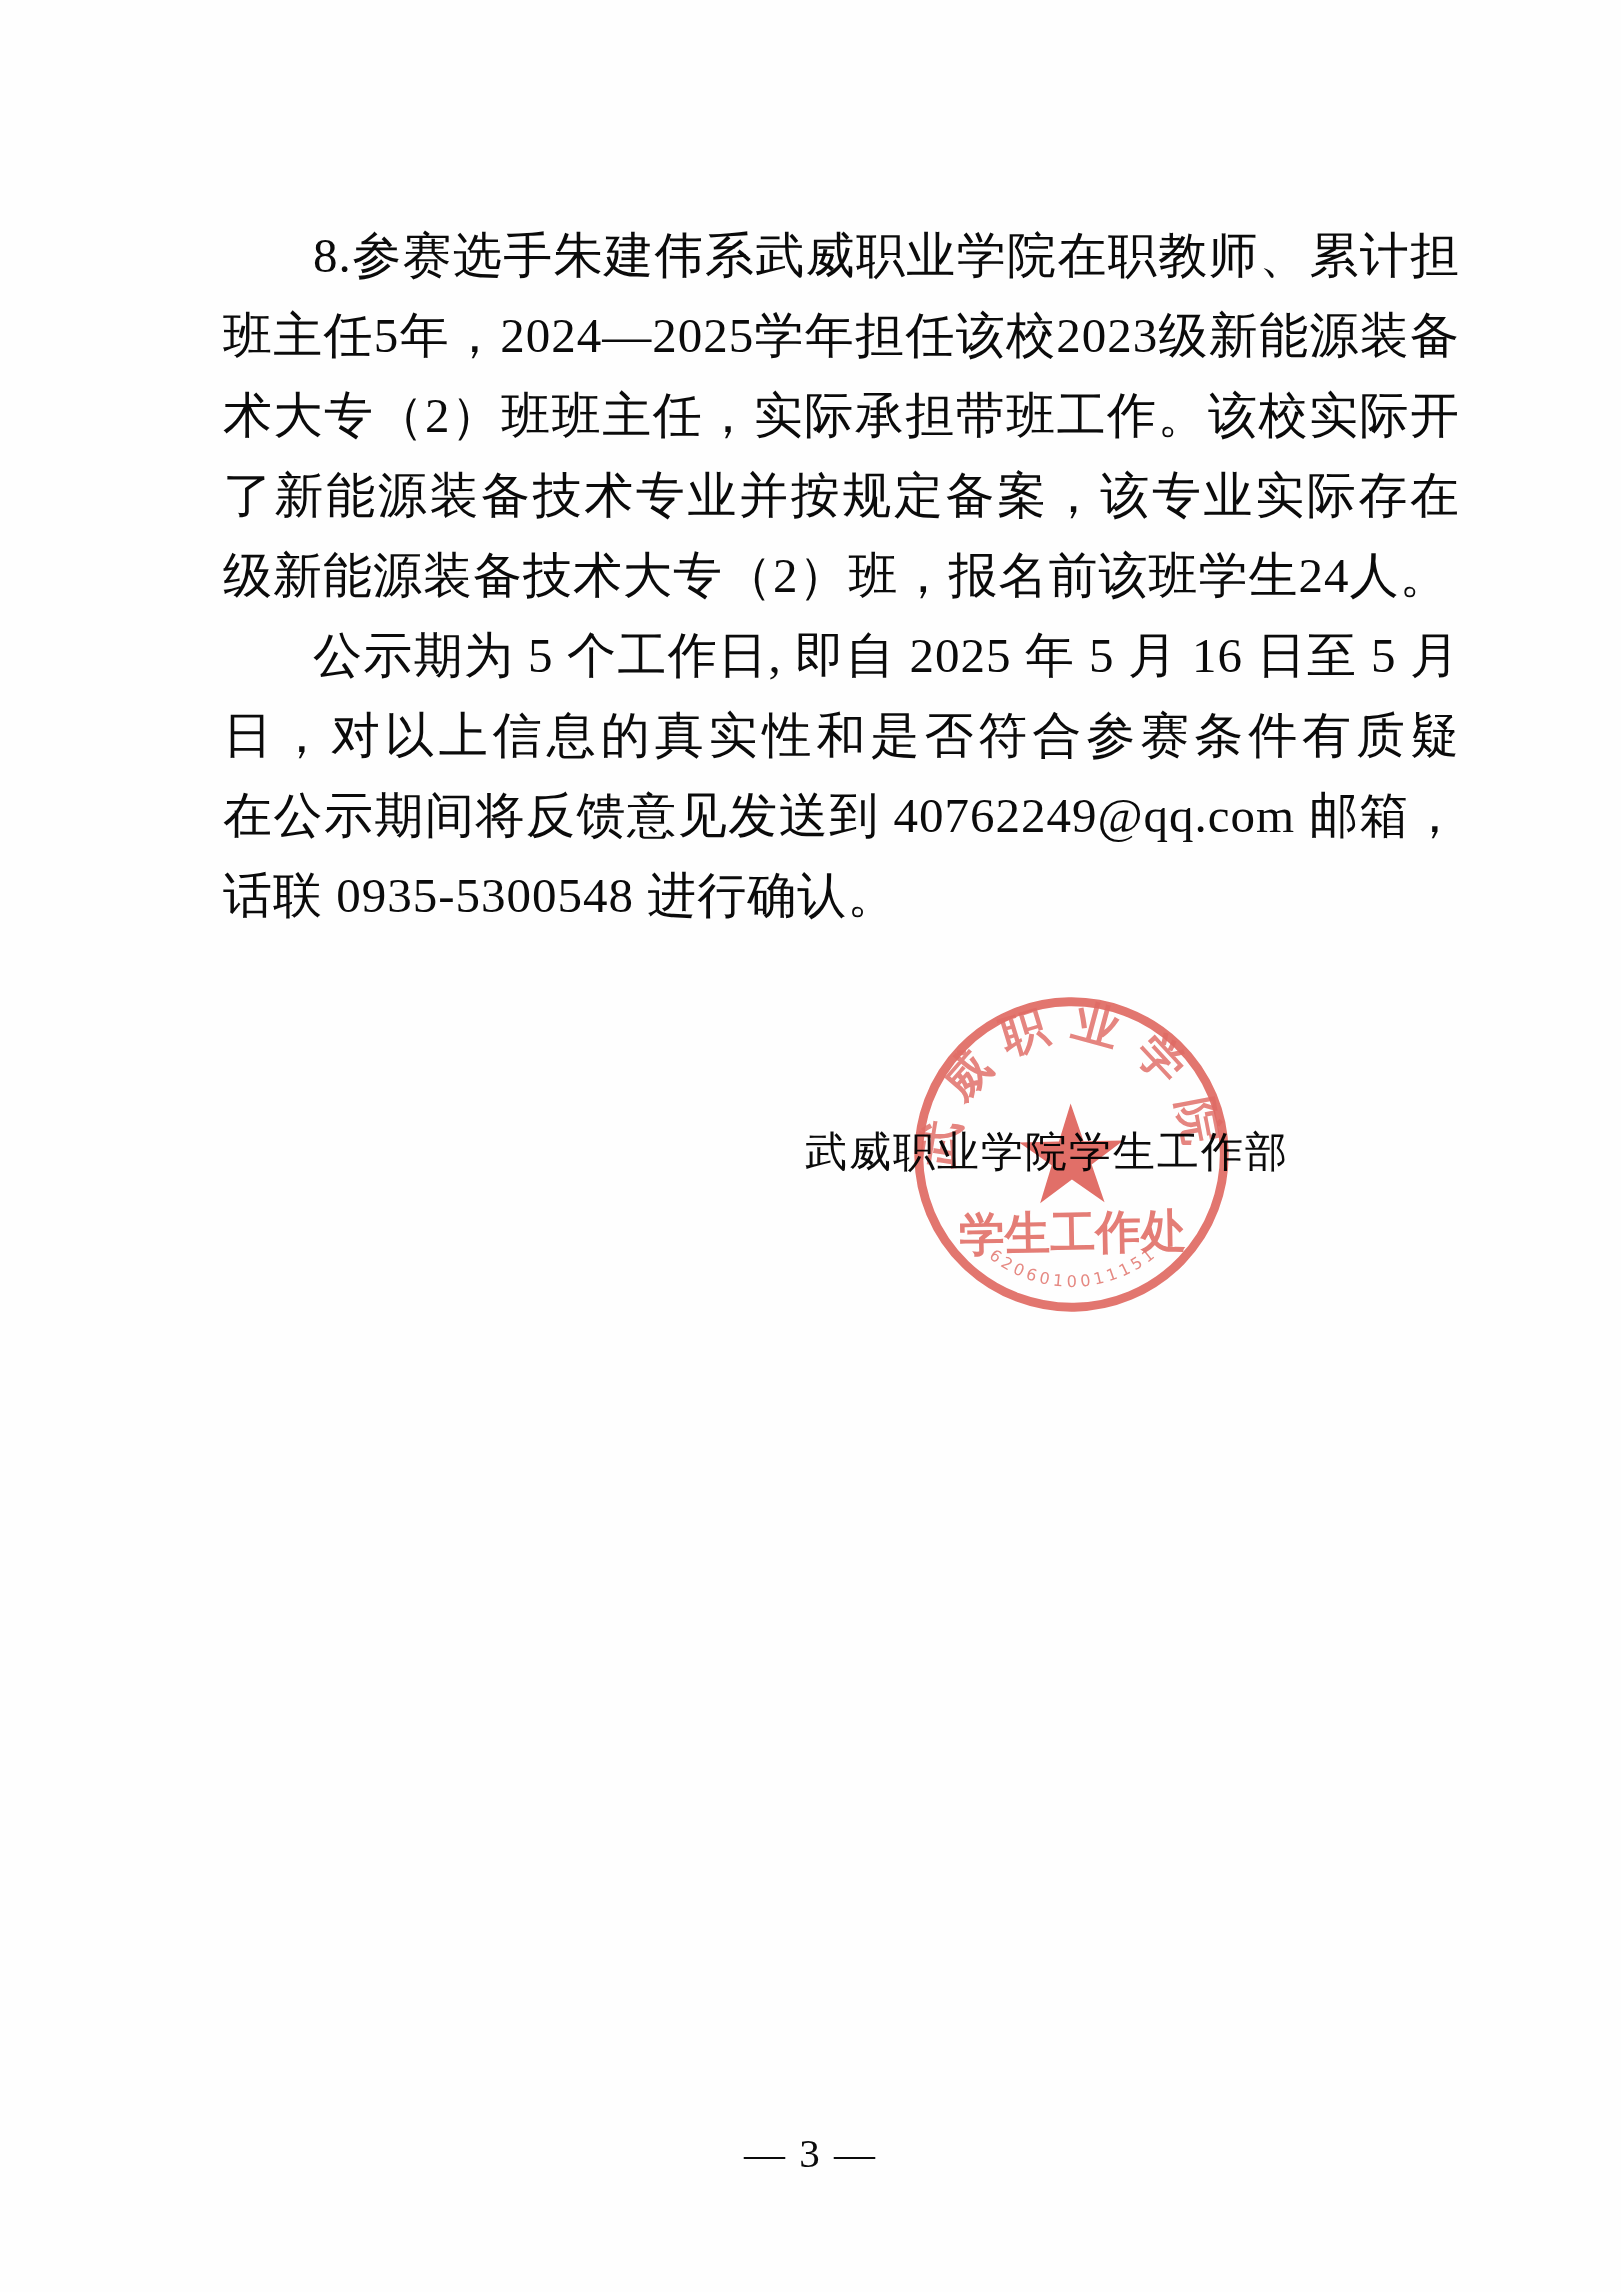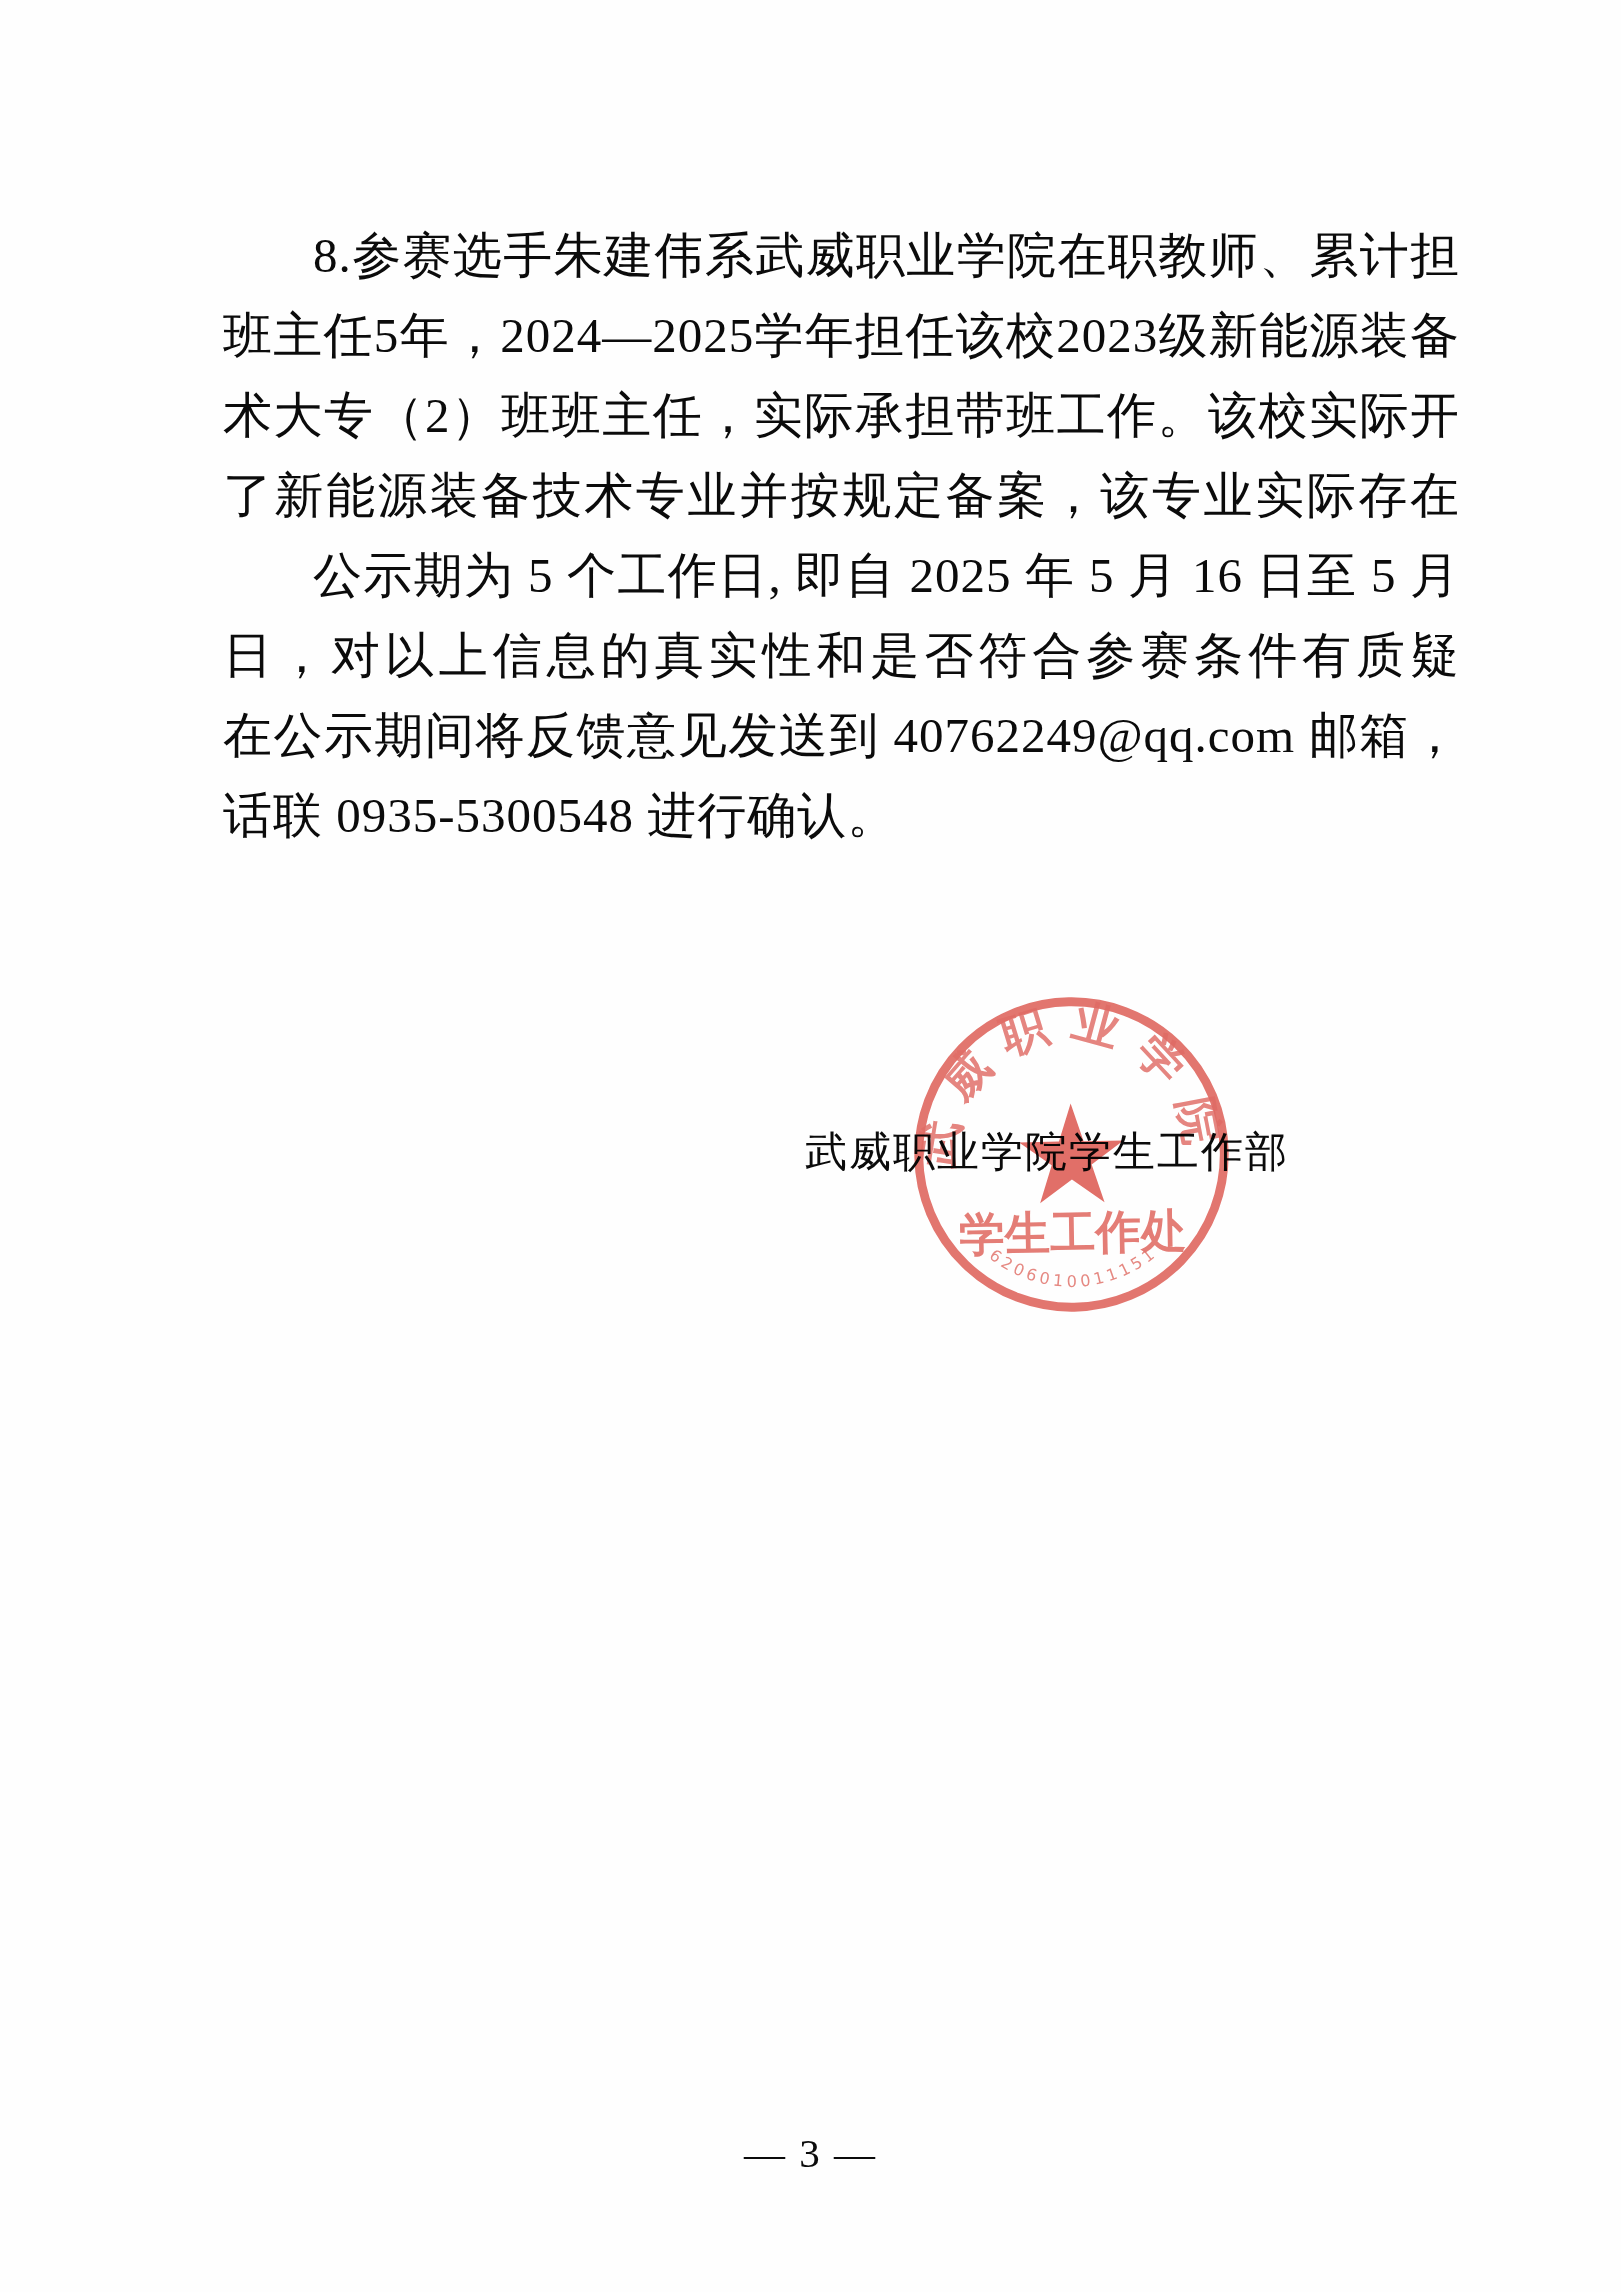--- a/index.html
+++ b/index.html
@@ -61,20 +61,21 @@
 <body>
 
 <div class="page">
 
   <div class="body-text">
     <div>
       <div class="line first">8.参赛选手朱建伟系武威职业学院在职教师、累计担任</div>
       <div class="line">班主任5年，2024—2025学年担任该校2023级新能源装备技</div>
       <div class="line">术大专（2）班班主任，实际承担带班工作。该校实际开设</div>
       <div class="line">了新能源装备技术专业并按规定备案，该专业实际存在2023</div>
+      <div class="line last">级新能源装备技术大专（2）班，报名前该班学生24人。</div>
     </div>
     <div>
       <div class="line first">公示期为 5 个工作日, 即自 2025 年 5 月 16 日至 5 月 22</div>
       <div class="line">日，对以上信息的真实性和是否符合参赛条件有质疑的，请</div>
       <div class="line">在公示期间将反馈意见发送到 40762249@qq.com 邮箱，并电</div>
       <div class="line last">话联 0935-5300548 进行确认。</div>
     </div>
   </div>
 
   <div class="signature">武威职业学院学生工作部</div>

